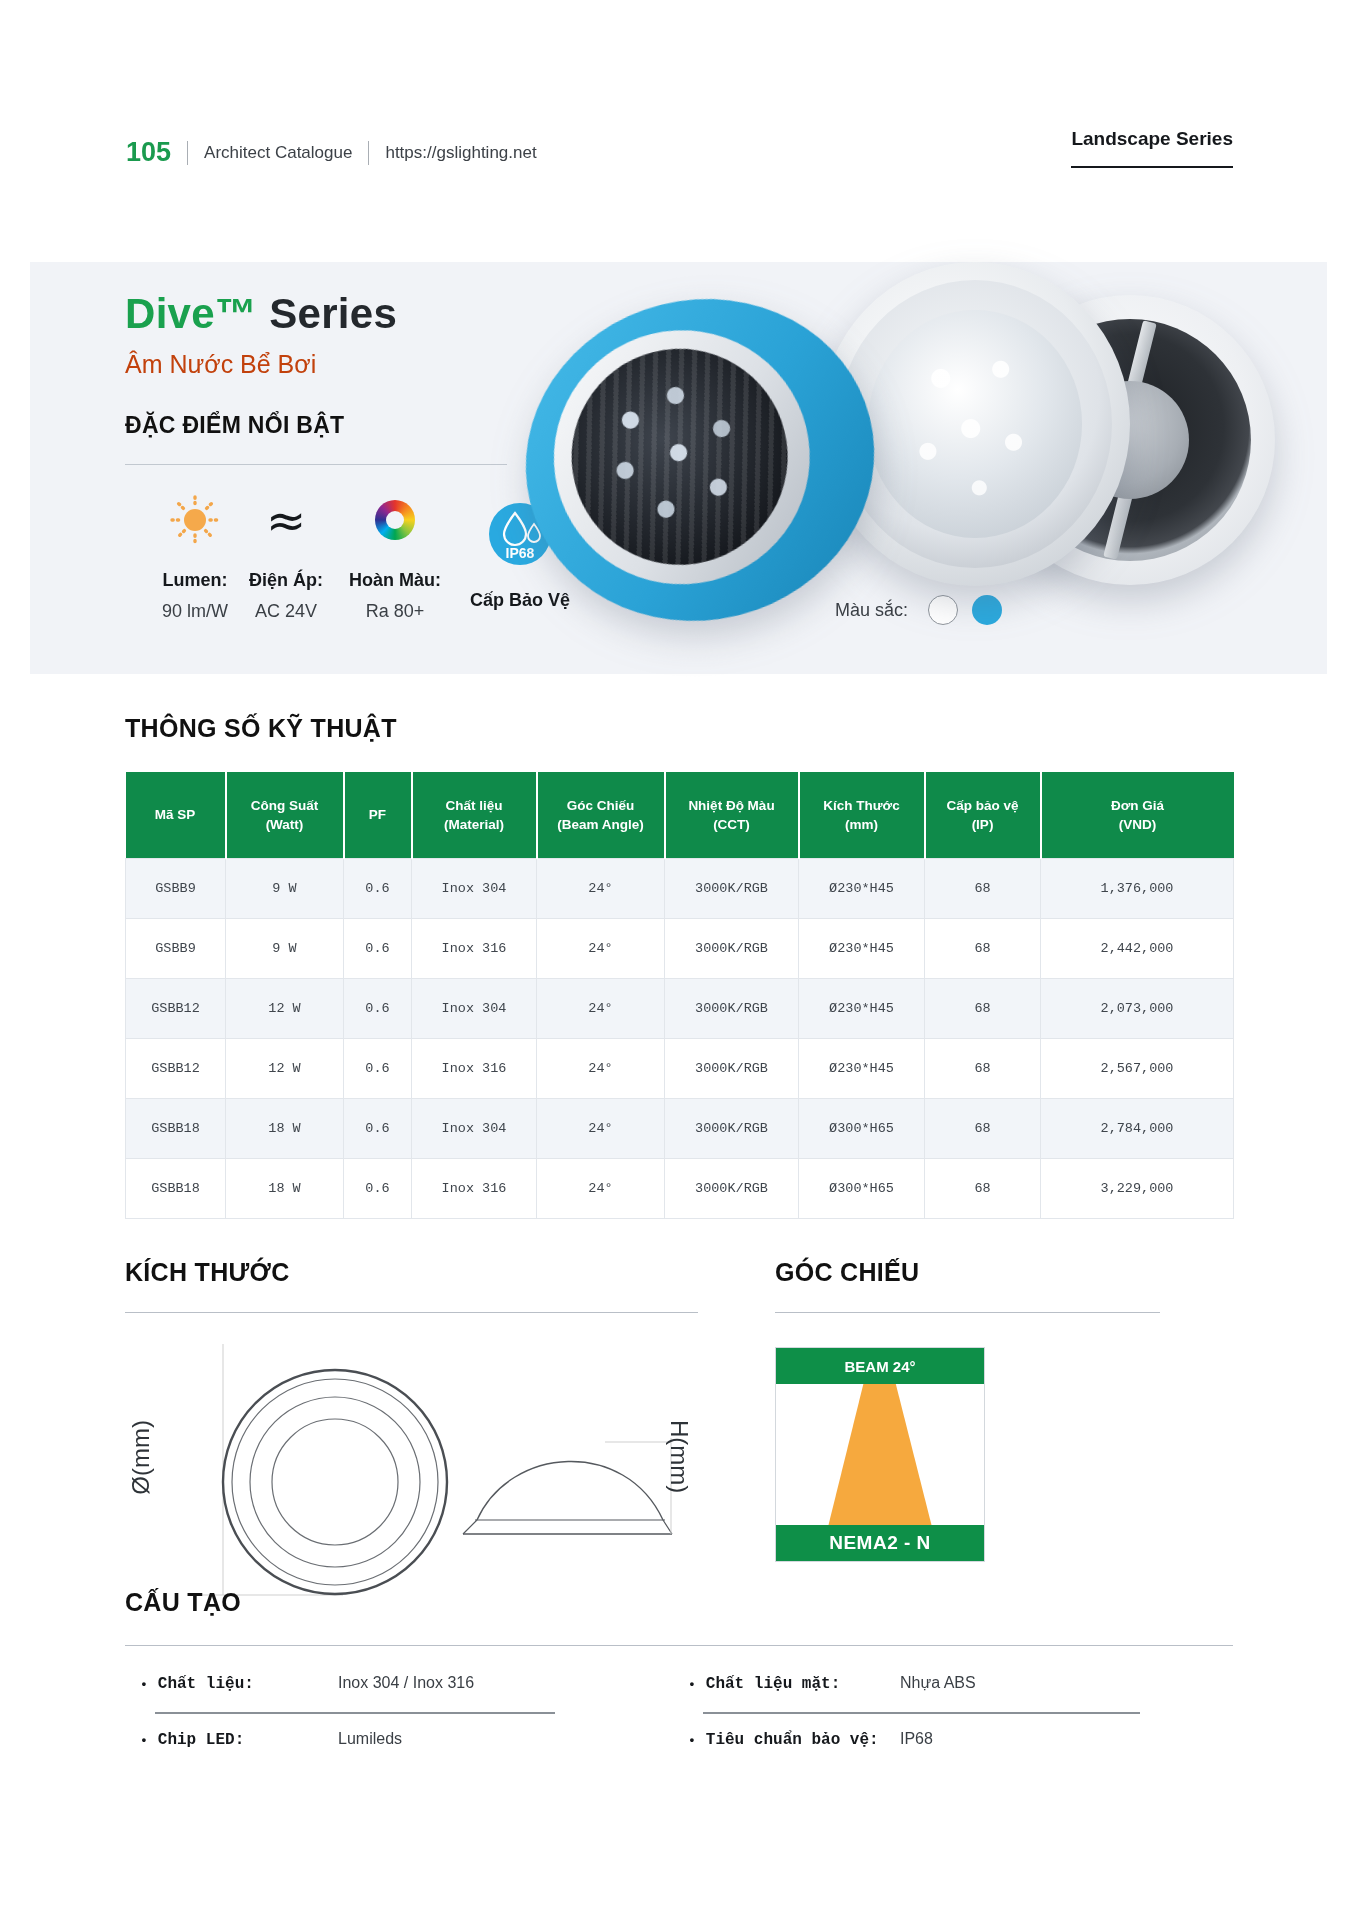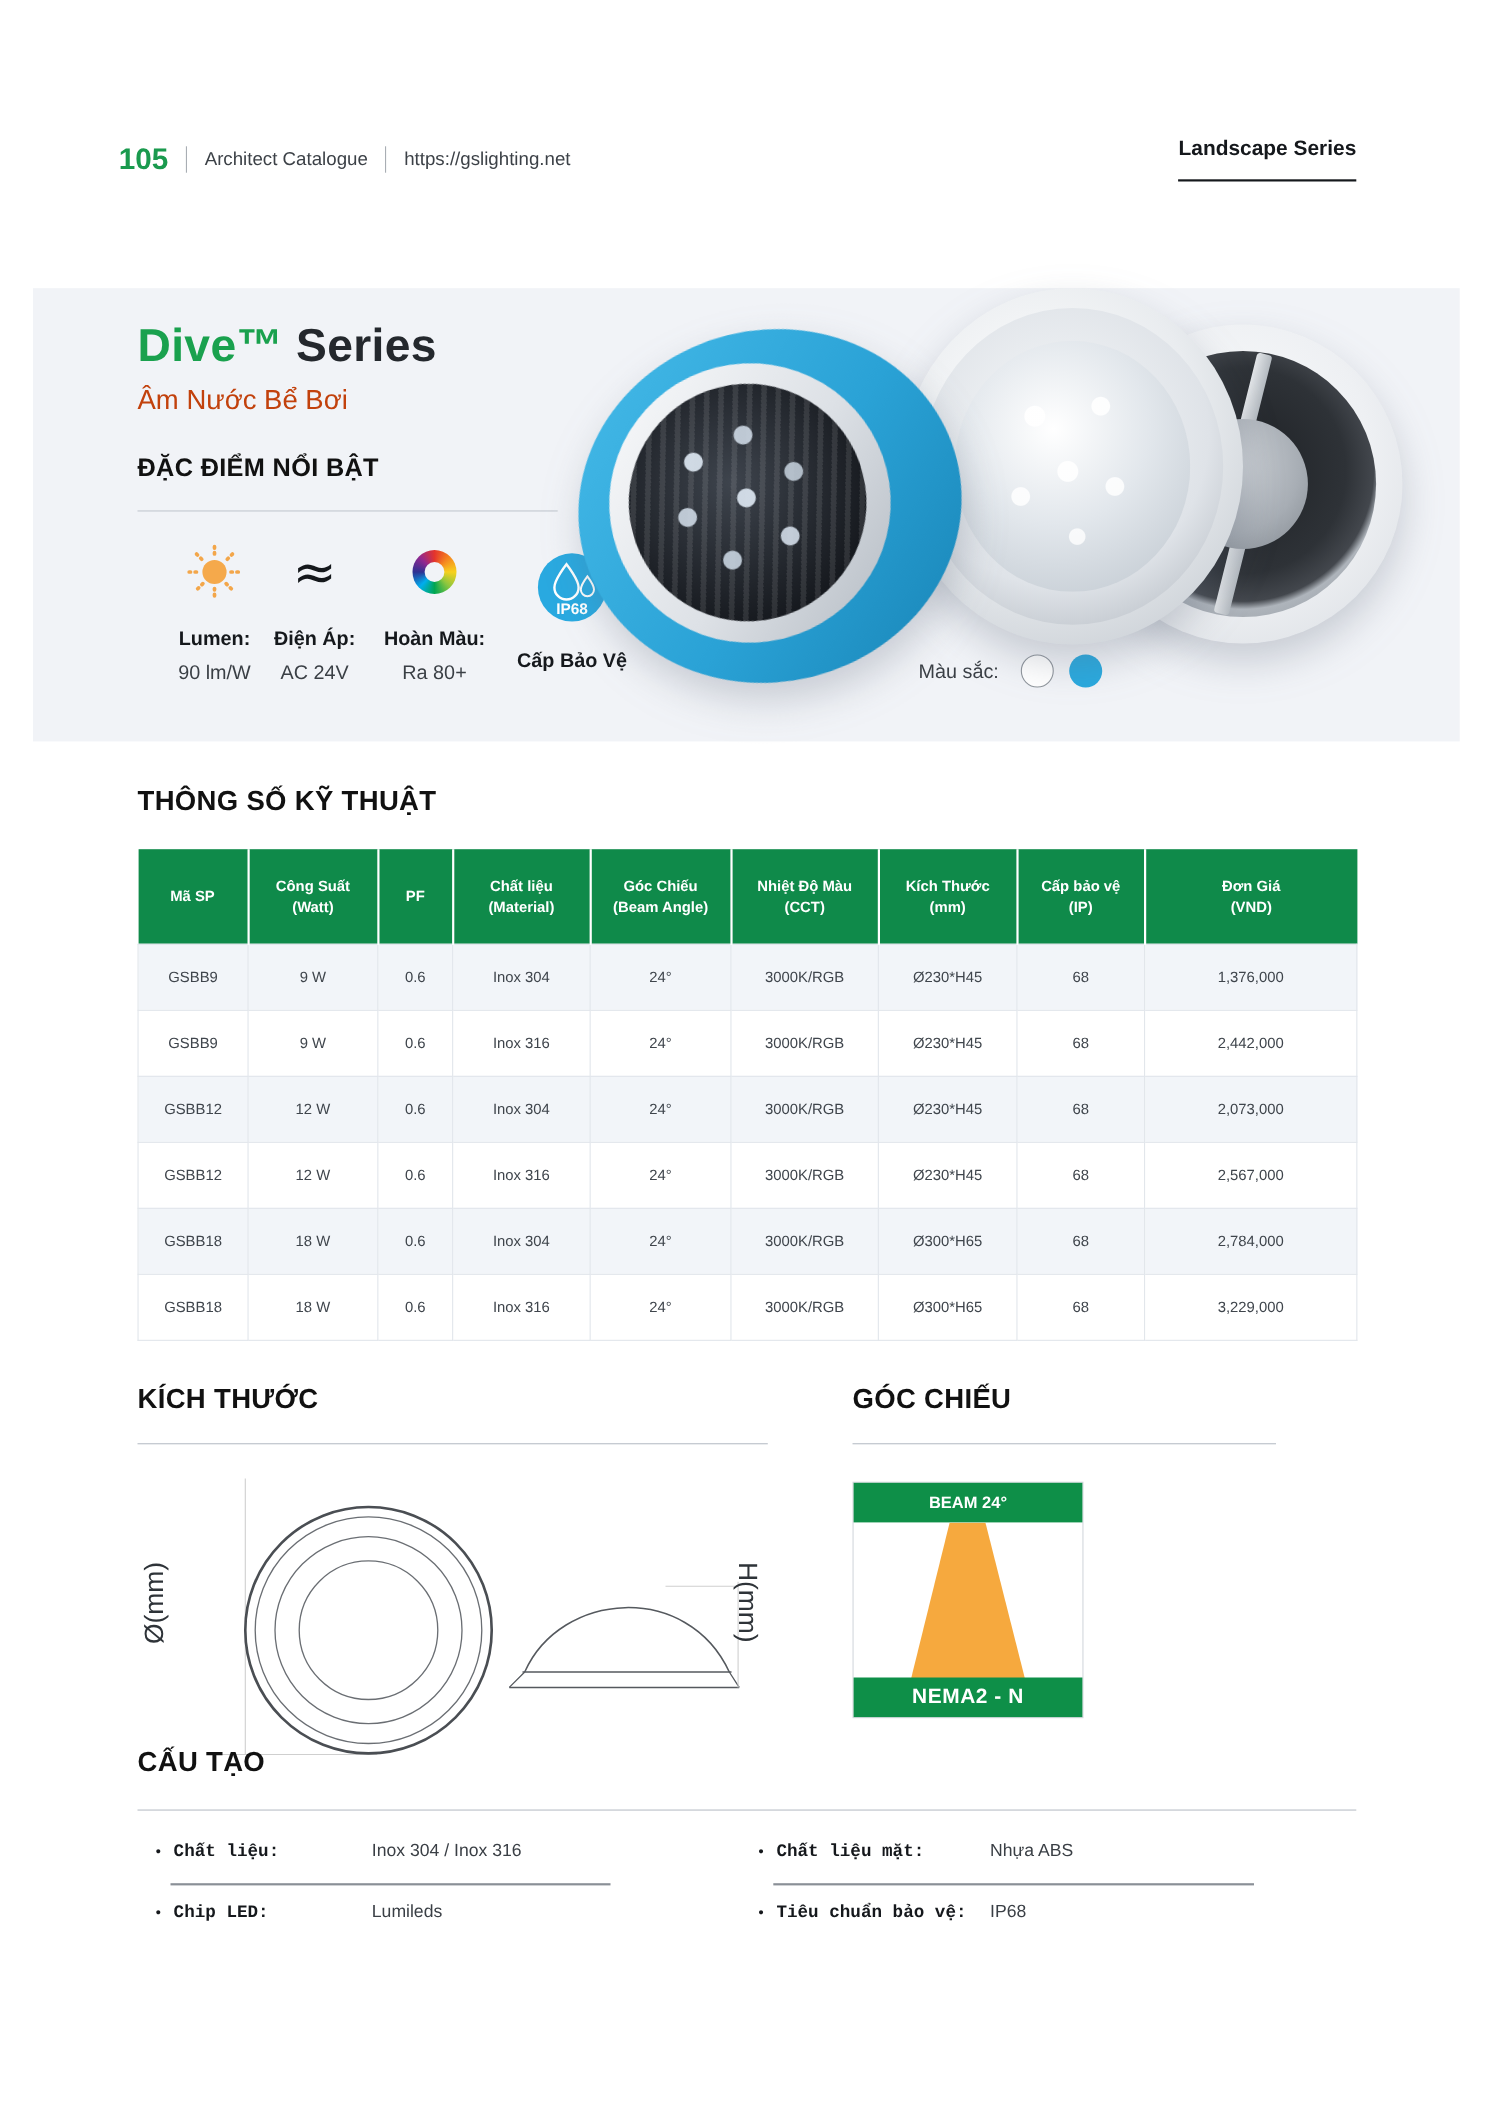--- a/index.html
+++ b/index.html
@@ -1,22 +1,22 @@
 <!DOCTYPE html>
 <html><head>
 <meta charset="utf-8">
 <style>
   * { margin:0; padding:0; box-sizing:border-box; }
   html,body { background:#ffffff; }
   body { font-family:"Liberation Sans","DejaVu Sans",sans-serif; color:#1c1f24; }
   .page { position:relative; width:1357px; height:1920px; background:#fff; overflow:hidden; }
 
   
-  .header { position:absolute; left:108px; right:124px; top:122px; height:46px;
-            display:flex; justify-content:space-between; align-items:center; }
+  .header { position:absolute; left:126px; right:124px; top:122px; height:46px;
+            display:flex; justify-content:space-between; align-items:flex-end; }
   .header-left { display:flex; align-items:center; gap:16px; }
   .page-num { color:#1a9a4e; font-size:27px; font-weight:700; }
   .hdr-sep { width:1px; height:24px; background:#a9aeb4; }
   .hdr-txt { font-size:17px; color:#3c4147; }
   .series-name { font-size:19px; font-weight:700; color:#15181c;
                  border-bottom:2px solid #15181c; padding-bottom:16px; }
 
   
   .hero { position:absolute; left:30px; top:262px; width:1297px; height:412px; background:#f1f3f7; }
   .hero-title { position:absolute; left:95px; top:28px; font-size:42px; font-weight:700; letter-spacing:.3px; }
@@ -93,21 +93,21 @@
   .sec-head { position:absolute; font-size:25px; font-weight:800; color:#111; letter-spacing:.3px; }
   .sec-rule { position:absolute; height:1px; background:#b9bfc7; }
 
   
   .spec-table { position:absolute; left:125px; top:772px; width:1108px; border-collapse:collapse;
                 table-layout:fixed; font-size:13.5px; }
   .spec-table thead th { background:#0f8a4a; color:#fff; font-weight:700; height:86px;
                          text-align:center; vertical-align:middle; border-right:2px solid #fff; line-height:19px; }
   .spec-table thead th:last-child { border-right:none; }
   .spec-table tbody td { height:60px; text-align:center; vertical-align:middle; color:#3f454c;
-                         border:1px solid #e2e6eb; background:#fff; }
+                         border:1px solid #e2e6eb; background:#fff;font-family:Liberation Mono, monospace; }
   .spec-table tbody tr:nth-child(odd) td { background:#f2f5f9; }
 
   
   .dim-area { position:absolute; left:125px; top:1340px; width:575px; height:280px; }
   .dia-label { position:absolute; left:2px; top:80px; writing-mode:vertical-rl; transform:rotate(180deg);
                font-size:24px; color:#2e3338; }
   .h-label   { position:absolute; left:540px; top:80px; writing-mode:vertical-rl;
                font-size:24px; color:#2e3338; }
 
   

